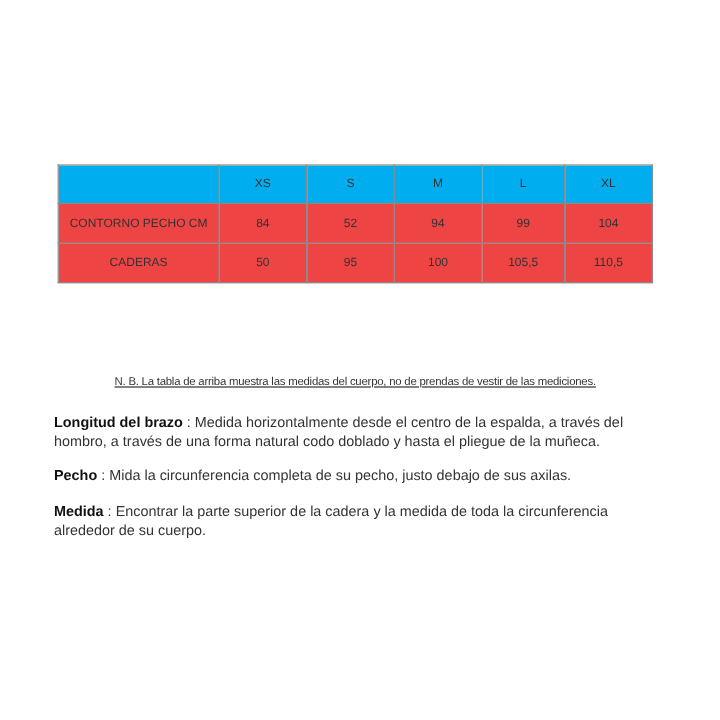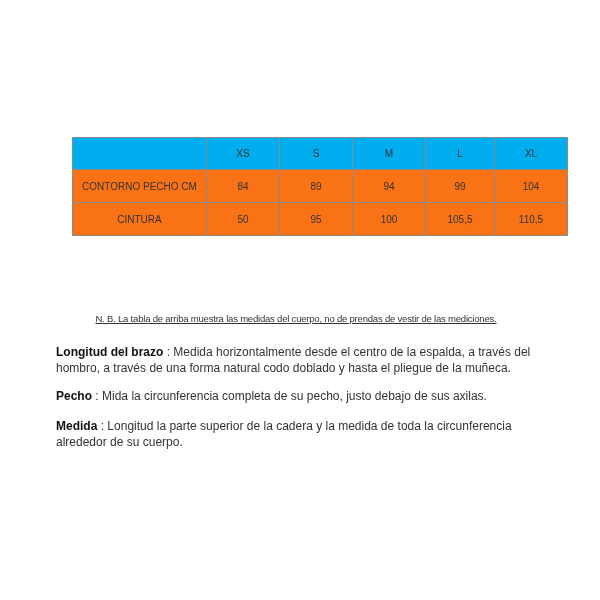--- a/index.html
+++ b/index.html
@@ -1,48 +1,48 @@
 <!DOCTYPE html>
 <html><head>
   <meta charset="utf-8">
   <style>
     html, body { margin: 0; padding: 0; background: #ffffff; }
     body { width: 600px; height: 600px; position: relative; overflow: hidden; font-family: "Liberation Sans", sans-serif; color: #222; }
     .size-table {
       position: absolute; left: 48px; top: 137px;
       border-collapse: collapse;
       font-family: "Liberation Sans", sans-serif;
-      font-size: 10px; color: #333; margin-left: 24px;
+      font-size: 10px; color: #333;
     }
     .size-table th, .size-table td {
       border: 1px solid #8a8a8a;
       text-align: center; vertical-align: middle;
       padding: 0;
     }
     .size-table thead th {
       background: #00aeef;
       height: 31px;
       font-weight: normal;
       color: #333;
     }
-    .size-table tbody td { height: 32px; background: #f97316; }
+    .size-table tbody td { height: 32px; background: #ef4444; }
     .col-label { width: 133px; }
     .col-xs { width: 72px; }
     .col-s { width: 72px; }
     .col-m { width: 72px; }
     .col-l { width: 68px; }
     .col-xl { width: 72px; }
     .note {
       position: absolute; left: 48px; width: 496px; top: 313px;
       text-align: center; font-size: 9.5px; color: #333;
       letter-spacing: -0.2px;
       text-decoration: underline;
     }
     .para {
-      position: absolute; left: 56px; width: 490px;
+      position: absolute; left: 45px; width: 490px;
       font-size: 12px; line-height: 16px; color: #333;
     }
     .para b { color: #111; }
     #p1 { top: 344px; }
     #p2 { top: 388px; }
     #p3 { top: 418px; }
   </style>
 </head>
 <body>
 
@@ -54,41 +54,41 @@
       <th class="col-s">S</th>
       <th class="col-m">M</th>
       <th class="col-l">L</th>
       <th class="col-xl">XL</th>
     </tr>
   </thead>
   <tbody>
     <tr>
       <td>CONTORNO PECHO CM</td>
       <td>84</td>
-      <td>89</td>
+      <td>52</td>
       <td>94</td>
       <td>99</td>
       <td>104</td>
     </tr>
     <tr>
-      <td>CINTURA</td>
+      <td>CADERAS</td>
       <td>50</td>
       <td>95</td>
       <td>100</td>
       <td>105,5</td>
       <td>110,5</td>
     </tr>
   </tbody>
 </table>
 
 <div class="note">N. B. La tabla de arriba muestra las medidas del cuerpo, no de prendas de vestir de las mediciones.</div>
 
 <div class="para" id="p1">
   <b>Longitud del brazo</b><span> : </span><span>Medida horizontalmente desde el centro de la espalda, a través del hombro, a través de una forma natural codo doblado y hasta el pliegue de la muñeca.</span>
 </div>
 
 <div class="para" id="p2">
   <b>Pecho</b><span> : </span><span>Mida la circunferencia completa de su pecho, justo debajo de sus axilas.</span>
 </div>
 
 <div class="para" id="p3">
-  <b>Medida</b><span> : </span><span>Longitud la parte superior de la cadera y la medida de toda la circunferencia alrededor de su cuerpo.</span>
+  <b>Medida</b><span> : </span><span>Encontrar la parte superior de la cadera y la medida de toda la circunferencia alrededor de su cuerpo.</span>
 </div>
 
 </body></html>

